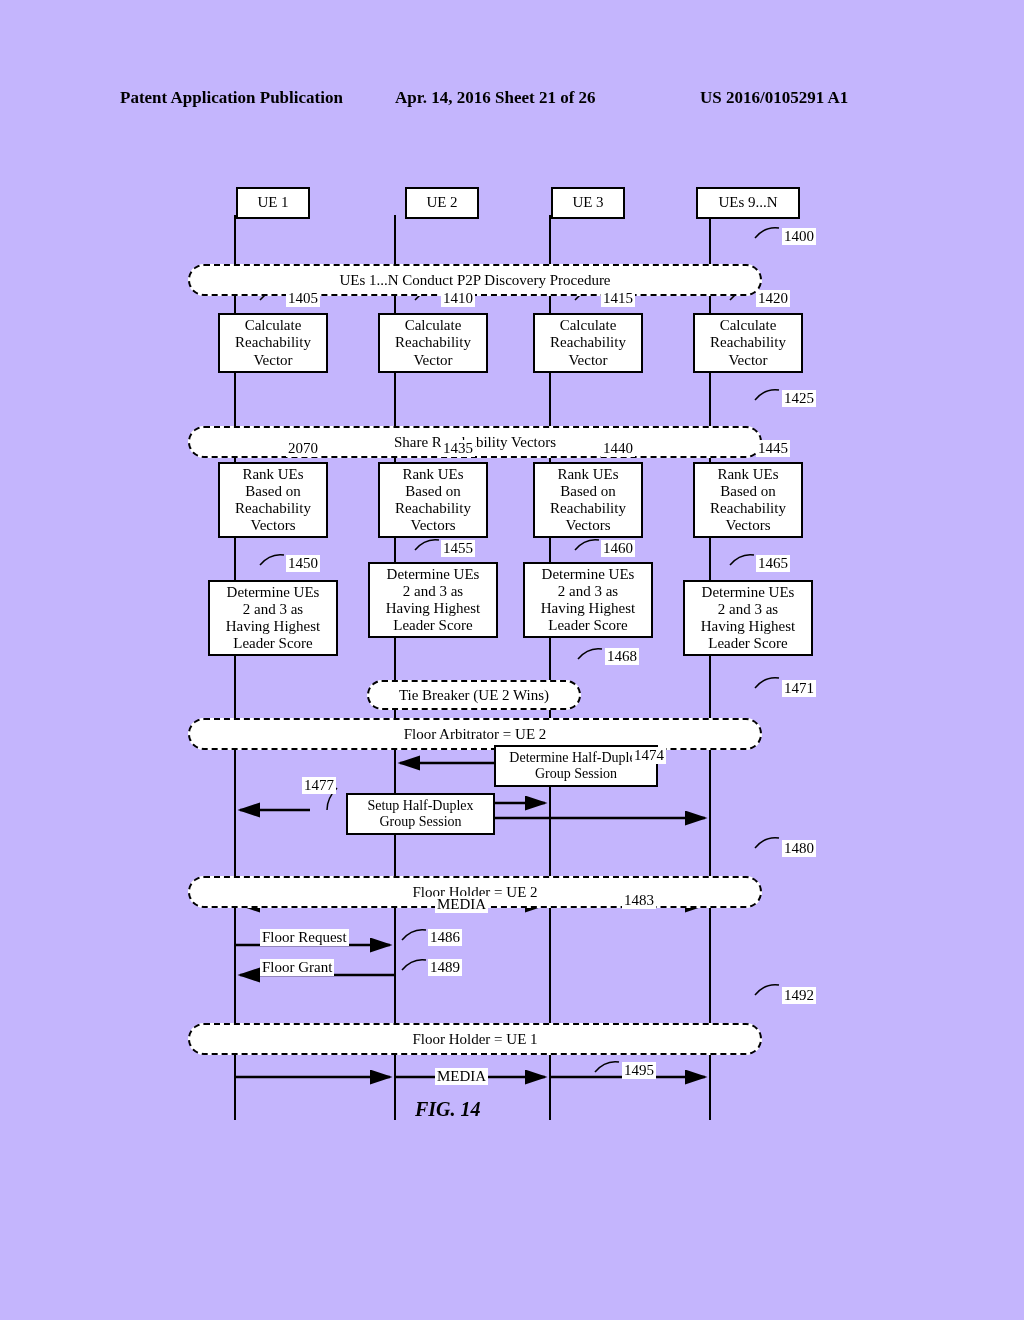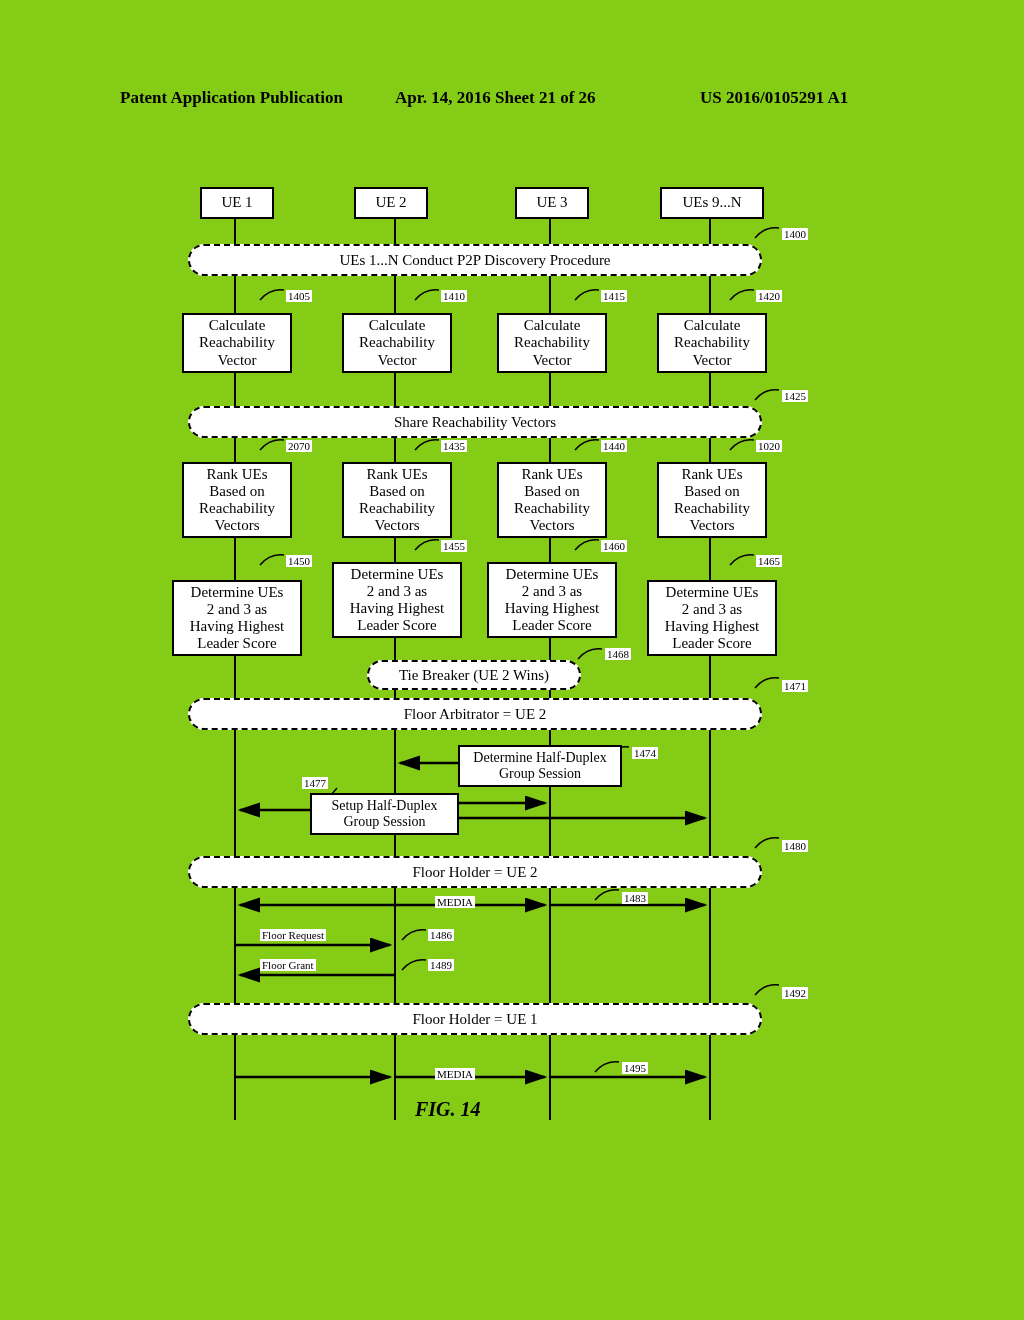--- a/index.html
+++ b/index.html
@@ -6,54 +6,56 @@
     margin: 0;
     padding: 0;
     background: #fff;
     font-family: "Times New Roman", serif;
     font-size: 14px;
   }
   #page {
     width: 1024px;
     height: 1320px;
     position: relative;
-    background: #84cc16;
+    background: #c4b5fd;
   }
   .hdr {
     position: absolute;
     top: 88px;
     font-weight: bold;
     font-size: 17px;
   }
   .box {
     position: absolute;
     border: 2px solid #000;
     text-align: center;
     background: #fff;
     line-height: 1.15;
     display: flex;
     flex-direction: column;
     justify-content: center;
     align-items: center;
     font-size: 15px;
+    margin-left: 36px;
   }
   .dashed-bubble {
     position: absolute;
     border: 2px dashed #000;
     border-radius: 18px;
     text-align: center;
     background: #fff;
     display: flex;
     align-items: center;
     justify-content: center;
     font-size: 15px;
+    margin-top: 20px;
   }
   .label {
     position: absolute;
-    font-size: 11px;
+    font-size: 15px;
     background: #fff;
     padding: 0 2px;
   }
   .fig-label {
     position: absolute;
     font-weight: bold;
     font-style: italic;
     font-size: 20px;
     text-align: center;
   }
@@ -126,21 +128,21 @@
     <line x1="235" y1="945" x2="390" y2="945" stroke="#000" stroke-width="2.5" marker-end="url(#ah)"></line>
 
     <line x1="395" y1="975" x2="240" y2="975" stroke="#000" stroke-width="2.5" marker-end="url(#ah)"></line>
 
     <line x1="235" y1="1077" x2="390" y2="1077" stroke="#000" stroke-width="2.5" marker-end="url(#ah)"></line>
     <line x1="395" y1="1077" x2="545" y2="1077" stroke="#000" stroke-width="2.5" marker-end="url(#ah)"></line>
     <line x1="550" y1="1077" x2="705" y2="1077" stroke="#000" stroke-width="2.5" marker-end="url(#ah)"></line>
   </svg>
 
   <div class="box" style="left:200px; top:187px; width:70px; height:28px">UE 1</div>
-  <div class="box" style="left:354px; top:187px; width:70px; height:28px">UE 2</div>
+  <div class="box" style="left:369px; top:187px; width:70px; height:28px">UE 2</div>
   <div class="box" style="left:515px; top:187px; width:70px; height:28px">UE 3</div>
   <div class="box" style="left:660px; top:187px; width:100px; height:28px">UEs 9...N</div>
 
   <div class="dashed-bubble" style="left:188px; top:244px; width:570px; height:28px">UEs 1...N Conduct P2P Discovery Procedure</div>
   <div class="label" style="left:782px; top:228px">1400</div>
 
   <div class="box" style="left:182px; top:313px; width:106px; height:56px; white-space:pre">Calculate
 Reachability
 Vector</div>
   <div class="label" style="left:286px; top:290px">1405</div>
@@ -172,21 +174,21 @@
   <div class="label" style="left:441px; top:440px">1435</div>
   <div class="box" style="left:497px; top:462px; width:106px; height:72px; white-space:pre">Rank UEs
 Based on
 Reachability
 Vectors</div>
   <div class="label" style="left:601px; top:440px">1440</div>
   <div class="box" style="left:657px; top:462px; width:106px; height:72px; white-space:pre">Rank UEs
 Based on
 Reachability
 Vectors</div>
-  <div class="label" style="left:756px; top:440px">1020</div>
+  <div class="label" style="left:756px; top:440px">1445</div>
 
   <div class="box" style="left:172px; top:580px; width:126px; height:72px; white-space:pre">Determine UEs
 2 and 3 as
 Having Highest
 Leader Score</div>
   <div class="label" style="left:286px; top:555px">1450</div>
   <div class="box" style="left:332px; top:562px; width:126px; height:72px; white-space:pre">Determine UEs
 2 and 3 as
 Having Highest
 Leader Score</div>

